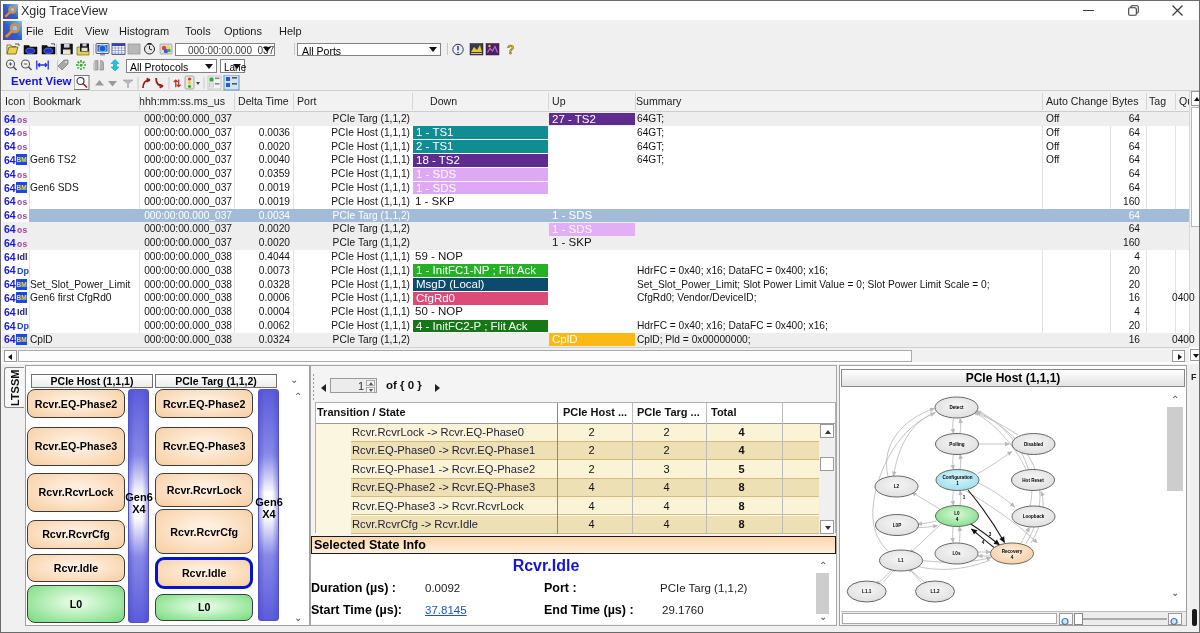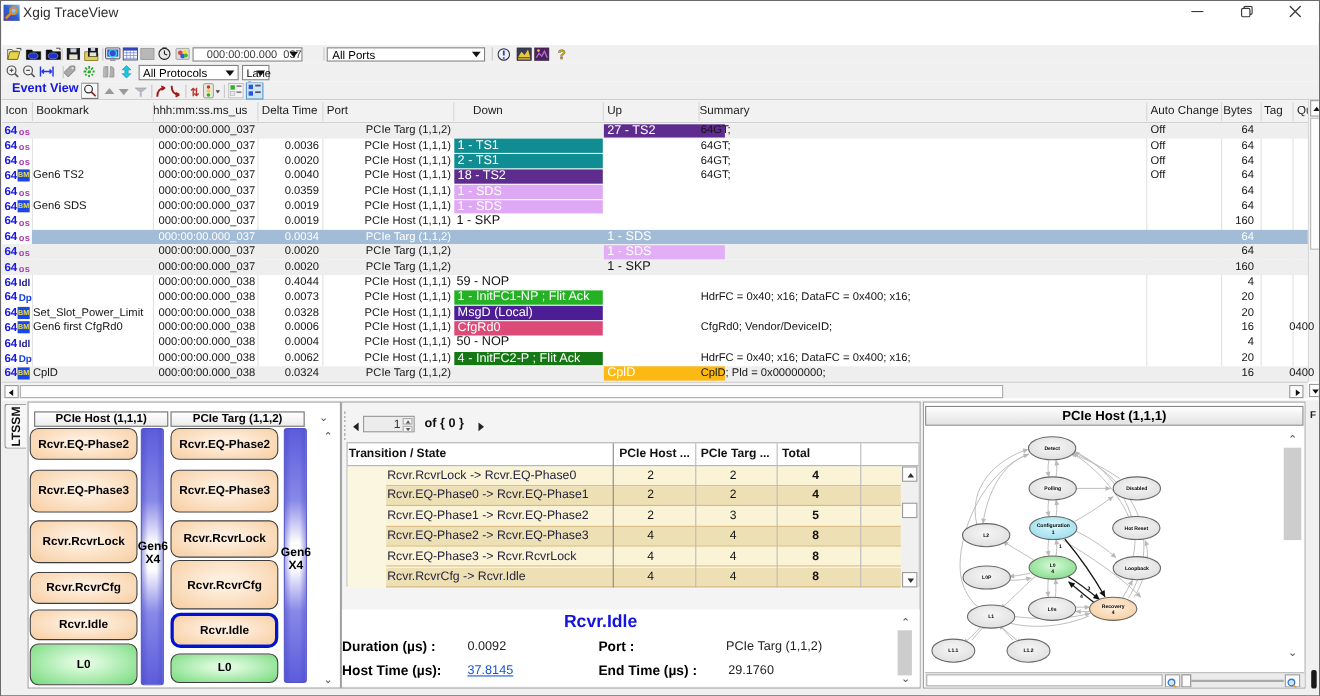--- a/index.html
+++ b/index.html
@@ -28,21 +28,21 @@
 .cos { position:absolute; left:15px; top:1.5px; font-weight:bold; color:#aa3fae; font-size:8.5px; letter-spacing:0.3px; }
 .cbm { position:absolute; left:14px; top:1px; width:11px; height:11px; background:#1b46e8; color:#f0e13c; font-size:6.5px; font-weight:bold; text-align:center; line-height:11px; }
 .cidl { position:absolute; left:15px; top:1px; font-weight:bold; color:#20208c; font-size:9px; }
 .cdp { position:absolute; left:15px; top:1px; font-weight:bold; color:#1943d8; font-size:9px; }
 .bk { position:absolute; left:28px; top:0; }
 .tm { position:absolute; left:120px; width:110px; top:0; text-align:right; }
 .dt { position:absolute; left:210px; width:78px; top:0; text-align:right; }
 .pt { position:absolute; left:300px; width:108px; top:0; text-align:right; }
 .chip { position:absolute; top:0.5px; height:12.9px; color:#fff; padding-left:3px; line-height:12.9px; font-size:11.5px; }
 .chip.dn { left:411px; width:135px; }
-.chip.up { left:547px; width:110px; }
+.chip.up { left:547px; width:86px; }
 .pl { position:absolute; left:413px; top:0; font-size:11.5px; }
 .pu { position:absolute; left:550px; top:0; font-size:11.5px; }
 .sm { position:absolute; left:635px; top:0; }
 .ac { position:absolute; left:1044px; top:0; }
 .by { position:absolute; left:1080px; width:58px; top:0; text-align:right; }
 .tg { position:absolute; left:1146px; top:0;padding-left:24px; }
 .vline { position:absolute; top:0; height:235px; width:1px; background:#e2e2e2; }
 .selbar { position:absolute; left:27px; top:0; width:1160px; height:13.8px; background:#a2bbd6; }
 .w { color:#fff; z-index:2; }
 .tm,.dt,.pt,.pu,.pl,.sm,.ac,.by,.tg,.bk { z-index:2; }
@@ -85,20 +85,35 @@
     <div class="abs" style="left:20px;top:2.5px;font-size:12.5px;color:#2c2c2c;text-align:right;">Xgig TraceView</div>
     <div class="abs" style="left:1082px;top:9px;width:11px;height:1.4px;background:#3a3a3a;"></div>
     <svg class="abs" style="left:1127px;top:4px" width="11" height="11" viewBox="0 0 11 11">
       <rect x="0.7" y="2.7" width="7.6" height="7.6" rx="1.4" fill="#fff" stroke="#3a3a3a" stroke-width="1.1"></rect>
       <path d="M3 2.7 L3 1.9 Q3 0.7 4.2 0.7 L9 0.7 Q10.3 0.7 10.3 1.9 L10.3 6.8 Q10.3 8 9.1 8 L8.4 8" fill="none" stroke="#3a3a3a" stroke-width="1.1"></path>
     </svg>
     <svg class="abs" style="left:1171px;top:4px" width="11" height="11" viewBox="0 0 11 11">
       <path d="M0.5 0.5 L10.5 10.5 M10.5 0.5 L0.5 10.5" stroke="#3a3a3a" stroke-width="1.2"></path>
     </svg>
   </div>
+  <div id="menubar">
+    <svg class="abs" style="left:2px;top:1px" width="19" height="19" viewBox="0 0 15 15">
+      <rect width="15" height="15" fill="url(#appbg)"></rect>
+      <circle cx="9.3" cy="5.7" r="3.1" fill="none" stroke="#d8922c" stroke-width="1.9"></circle>
+      <circle cx="9.3" cy="5.7" r="2" fill="#9fc0e8"></circle>
+      <line x1="7" y1="8" x2="2.3" y2="12.7" stroke="#d8922c" stroke-width="2.2"></line>
+    </svg>
+    <div class="menu" style="left:25px;">File</div>
+    <div class="menu" style="left:53px;">Edit</div>
+    <div class="menu" style="left:84px;">View</div>
+    <div class="menu" style="left:118px;">Histogram</div>
+    <div class="menu" style="left:184px;">Tools</div>
+    <div class="menu" style="left:223px;">Options</div>
+    <div class="menu" style="left:278px;">Help</div>
+  </div>
   <div id="tb1">
     <svg class="abs" style="left:4px;top:2px" width="170" height="13" viewBox="0 0 170 13">
 
       <g transform="translate(2,0)">
           <path d="M0 11 L2 4 L11 4 L9 11 Z" fill="#e8d44c" stroke="#6b5a00" stroke-width="0.8"></path>
           <path d="M0 11 L0 2 L4 2 L5 3.5 L9 3.5" fill="none" stroke="#6b5a00" stroke-width="0.8"></path>
           <path d="M8 1 L12 1 L12 3" fill="none" stroke="#444" stroke-width="0.9"></path>
         </g>
 
       <g transform="translate(19,0)">
@@ -430,21 +445,22 @@
         <span class="sm">HdrFC = 0x40; x16; DataFC = 0x400; x16;</span>
         <span class="by">20</span>
       </div>
     <div class="row" style="top:165.6px;">
         <span class="c64">64</span>
         <span class="cbm">BM</span>
         <span class="bk">Set_Slot_Power_Limit</span>
         <span class="tm">000:00:00.000_038</span>
         <span class="dt">0.0328</span>
         <span class="pt">PCIe Host (1,1,1)</span>
-        <span class="chip dn" style="background:#4c1d95;">MsgD (Local)</span>
+        <span class="chip dn" style="background:#0c4a6e;">MsgD (Local)</span>
+        <span class="sm">Set_Slot_Power_Limit; Slot Power Limit Value = 0; Slot Power Limit Scale = 0;</span>
         <span class="by">20</span>
       </div>
     <div class="row" style="top:179.4px;">
         <span class="c64">64</span>
         <span class="cbm">BM</span>
         <span class="bk">Gen6 first CfgRd0</span>
         <span class="tm">000:00:00.000_038</span>
         <span class="dt">0.0006</span>
         <span class="pt">PCIe Host (1,1,1)</span>
         <span class="chip dn" style="background:#dc4b78;">CfgRd0</span>
@@ -602,27 +618,30 @@
         <div class="abs" style="left:503px;top:21px;width:16px;height:110px;background:#f0f0f0;">
           <div class="sbtn" style="left:1px;top:0px;width:14px;height:14px;">
               <div class="tri" style="left:4px;top:5px;border-left:3px solid transparent;border-right:3px solid transparent;border-bottom:4px solid #333;"></div>
             </div>
           <div class="sbtn" style="left:1px;top:33px;width:14px;height:14px;"></div>
           <div class="sbtn" style="left:1px;top:96px;width:14px;height:14px;">
               <div class="tri" style="left:4px;top:5px;border-left:3px solid transparent;border-right:3px solid transparent;border-top:4px solid #333;"></div>
             </div>
         </div>
       </div>
+      <div class="abs" style="left:0px;top:170px;width:525px;height:18.5px;background:linear-gradient(180deg,#fbd7ab,#fdeedd);border:1.2px solid #1a1a1a;">
+        <div class="abs" style="left:2px;top:1.5px;font-size:12.5px;font-weight:bold;color:#000;">Selected State Info</div>
+      </div>
       <div class="abs" style="left:0px;top:188.5px;width:525px;height:70px;background:#fff;">
         <div class="abs" style="left:0;top:3px;width:470px;text-align:center;font-size:16px;font-weight:bold;color:#1414dd;">Rcvr.Idle</div>
         <div class="abs" style="left:0px;top:27px;font-size:12.5px;font-weight:bold;color:#000;">Duration (µs) :</div>
         <div class="abs" style="left:114px;top:28px;font-size:11.5px;color:#222;">0.0092</div>
         <div class="abs" style="left:233px;top:27px;font-size:12.5px;font-weight:bold;color:#000;">Port :</div>
         <div class="abs" style="left:349px;top:28px;font-size:11.5px;color:#222;">PCIe Targ (1,1,2)</div>
-        <div class="abs" style="left:0px;top:49px;font-size:12.5px;font-weight:bold;color:#000;">Host Time (µs):</div>
+        <div class="abs" style="left:0px;top:49px;font-size:12.5px;font-weight:bold;color:#000;">Start Time (µs):</div>
         <div class="abs" style="left:114px;top:50px;font-size:11.5px;color:#1a56c8;text-decoration:underline;">37.8145</div>
         <div class="abs" style="left:233px;top:49px;font-size:12.5px;font-weight:bold;color:#000;">End Time (µs) :</div>
         <div class="abs" style="left:351px;top:50px;font-size:11.5px;color:#222;">29.1760</div>
         <div class="chev" style="left:508px;top:6px;">⌃</div>
         <div class="abs" style="left:505px;top:19px;width:13px;height:41px;background:#cdcdcd;"></div>
         <div class="chev" style="left:508px;top:57px;">⌄</div>
       </div>
     </div>
 
     <div class="panel" style="left:838px;top:0.5px;width:348px;height:261.5px;overflow:hidden;">

